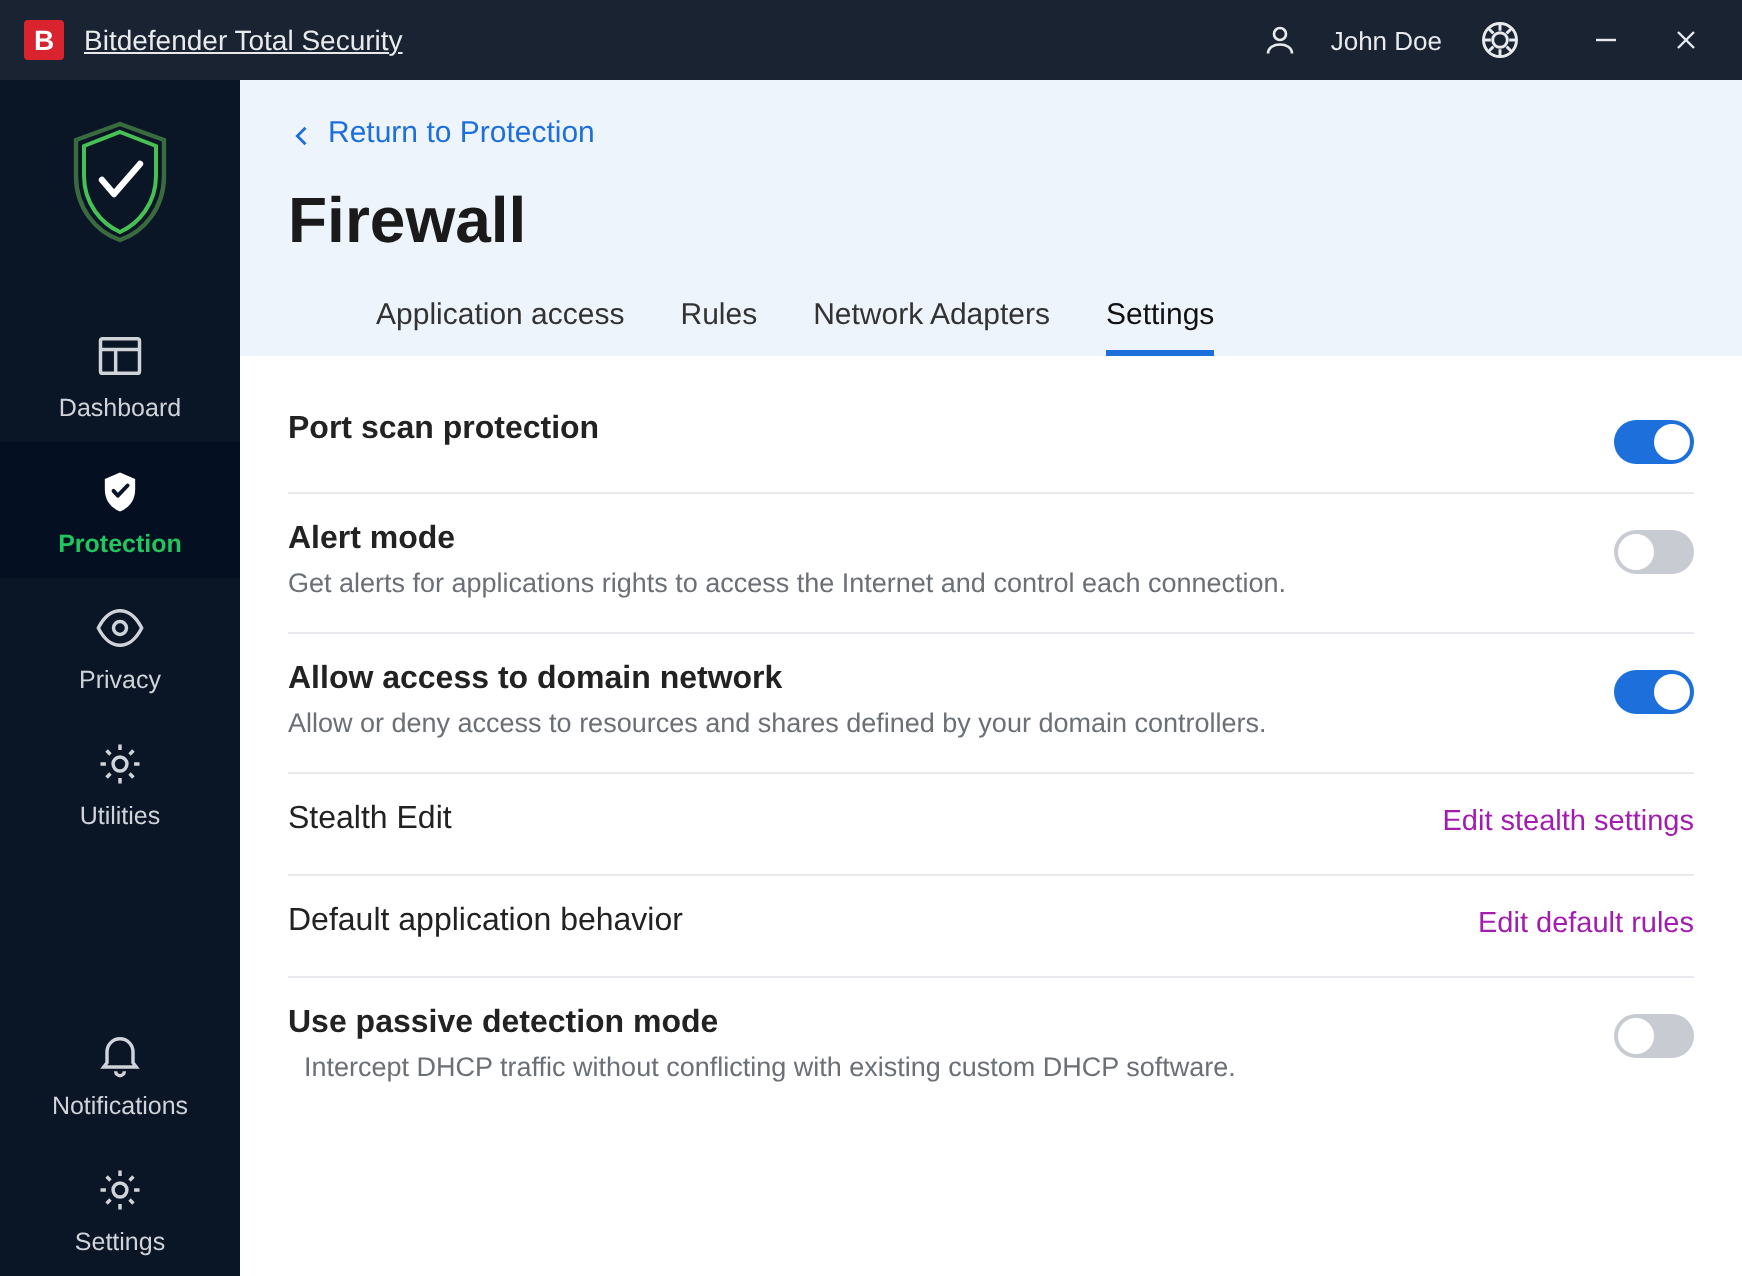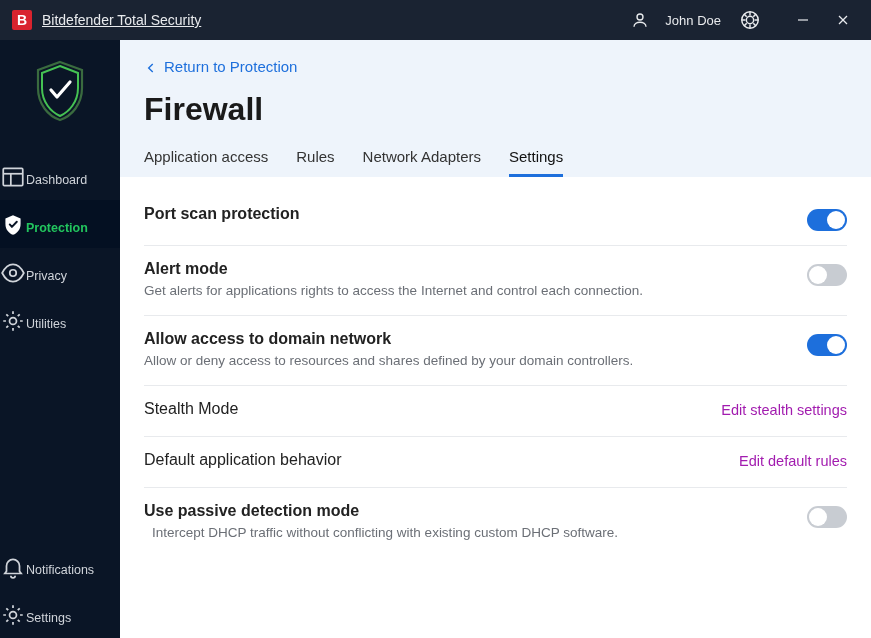--- a/index.html
+++ b/index.html
@@ -10,32 +10,32 @@
 .titlebar-spacer { flex: 1; }
 .user-block { display: flex; align-items: center; margin-right: 18px; }
 .user-icon svg { width: 18px; height: 18px; display:block; }
 .user-name { font-size: 13px; margin-left: 16px; color: #e8eaed; }
 .support-icon svg { width: 22px; height: 22px; display:block; }
 .win-controls { display: flex; align-items: center; margin-left: 22px; }
 .win-btn { width: 40px; height: 40px; display: flex; align-items: center; justify-content: center; color: #e8eaed; }
 .app-body { display: flex; height: 598px; }
 .sidebar { width: 120px; background: #0a1526; display: flex; flex-direction: column; align-items: center; padding-top: 18px; }
 .shield-logo { margin-bottom: 24px; }
-.nav-item { width: 100%; display: flex; flex-direction: row; align-items: center; padding: 12px 0 10px; color: #d0d4da; cursor: pointer; }
+.nav-item { width: 100%; display: flex; flex-direction: column; align-items: center; padding: 12px 0 10px; color: #d0d4da; cursor: pointer; }
 .nav-item.active { background: #041022; }
 .nav-item.active .nav-label { font-weight: 600; color: #22c55e; }
 .nav-item svg { width: 26px; height: 26px; }
 .nav-label { font-size: 12.5px; margin-top: 6px; }
 .nav-spacer { flex: 1; }
 .content { flex: 1; display: flex; flex-direction: column; background: #fff; }
 .content-header { background: #eef4fb; padding: 18px 24px 0; }
 .back-link { display: inline-flex; align-items: flex-end; color: #1d6fdc; font-size: 15px; cursor: pointer; }
 .back-link svg { width: 14px; height: 14px; margin-right: 6px; }
 .page-title { font-size: 32px; font-weight: 700; color: #1a1a1a; margin: 12px 0 14px; }
-.tabs { display: flex; gap: 28px; }
+.tabs { display: flex; gap: 28px; margin-left: 44px; }
 .tab { font-size: 15px; color: #333; padding: 6px 0 12px; cursor: pointer; position: relative; }
 .tab.active { color: #111; font-weight: 400; }
 .tab.active::after { content: ""; position: absolute; left: 0; right: 0; bottom: 0; height: 3px; background: #1d6fdc; }
 .settings-list { padding: 14px 24px 0; }
 .setting-row { display: flex; justify-content: space-between; align-items: flex-start; padding: 14px 0; border-bottom: 1px solid #e8eaed; }
 .setting-row:last-child { border-bottom: none; }
 .setting-text { flex: 1; padding-right: 20px; }
 .setting-title { font-size: 16px; font-weight: 600; color: #222; margin-bottom: 4px; }
 .setting-title.light { font-weight: 400; }
 .setting-desc { font-size: 13.5px; color: #6b6f76; line-height: 1.4; }
@@ -187,21 +187,21 @@
           <div class="setting-text">
             <div class="setting-title">Allow access to domain network</div>
             <div class="setting-desc">Allow or deny access to resources and shares defined by your domain controllers.</div>
           </div>
           <div class="toggle on">
             <div class="toggle-knob"></div>
           </div>
         </div>
         <div class="setting-row">
           <div class="setting-text">
-            <div class="setting-title light">Stealth Mode</div>
+            <div class="setting-title light">Stealth Edit</div>
           </div>
           <div class="link-action">Edit stealth settings</div>
         </div>
         <div class="setting-row">
           <div class="setting-text">
             <div class="setting-title light">Default application behavior</div>
           </div>
           <div class="link-action">Edit default rules</div>
         </div>
         <div class="setting-row">

